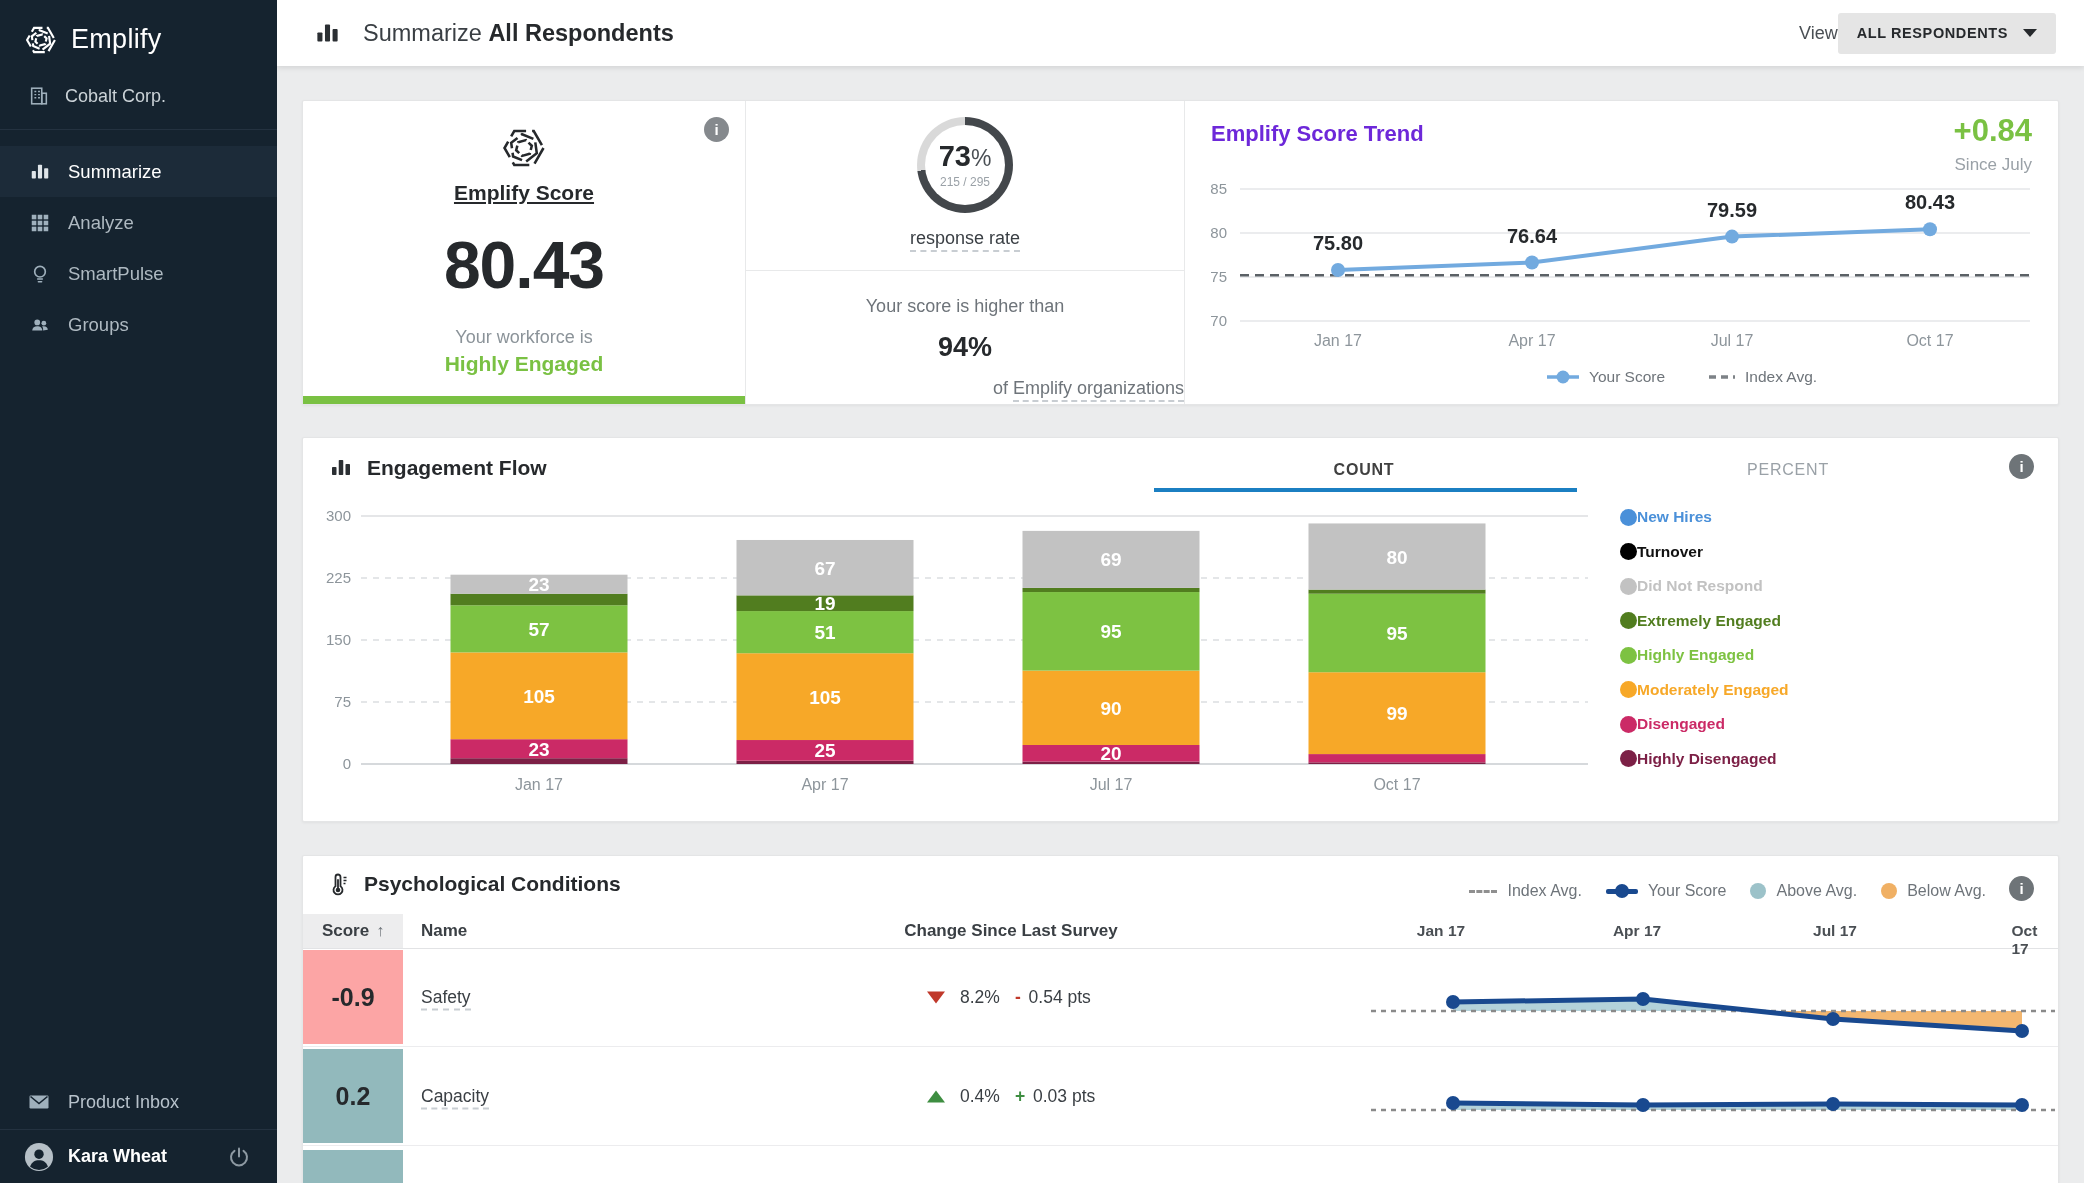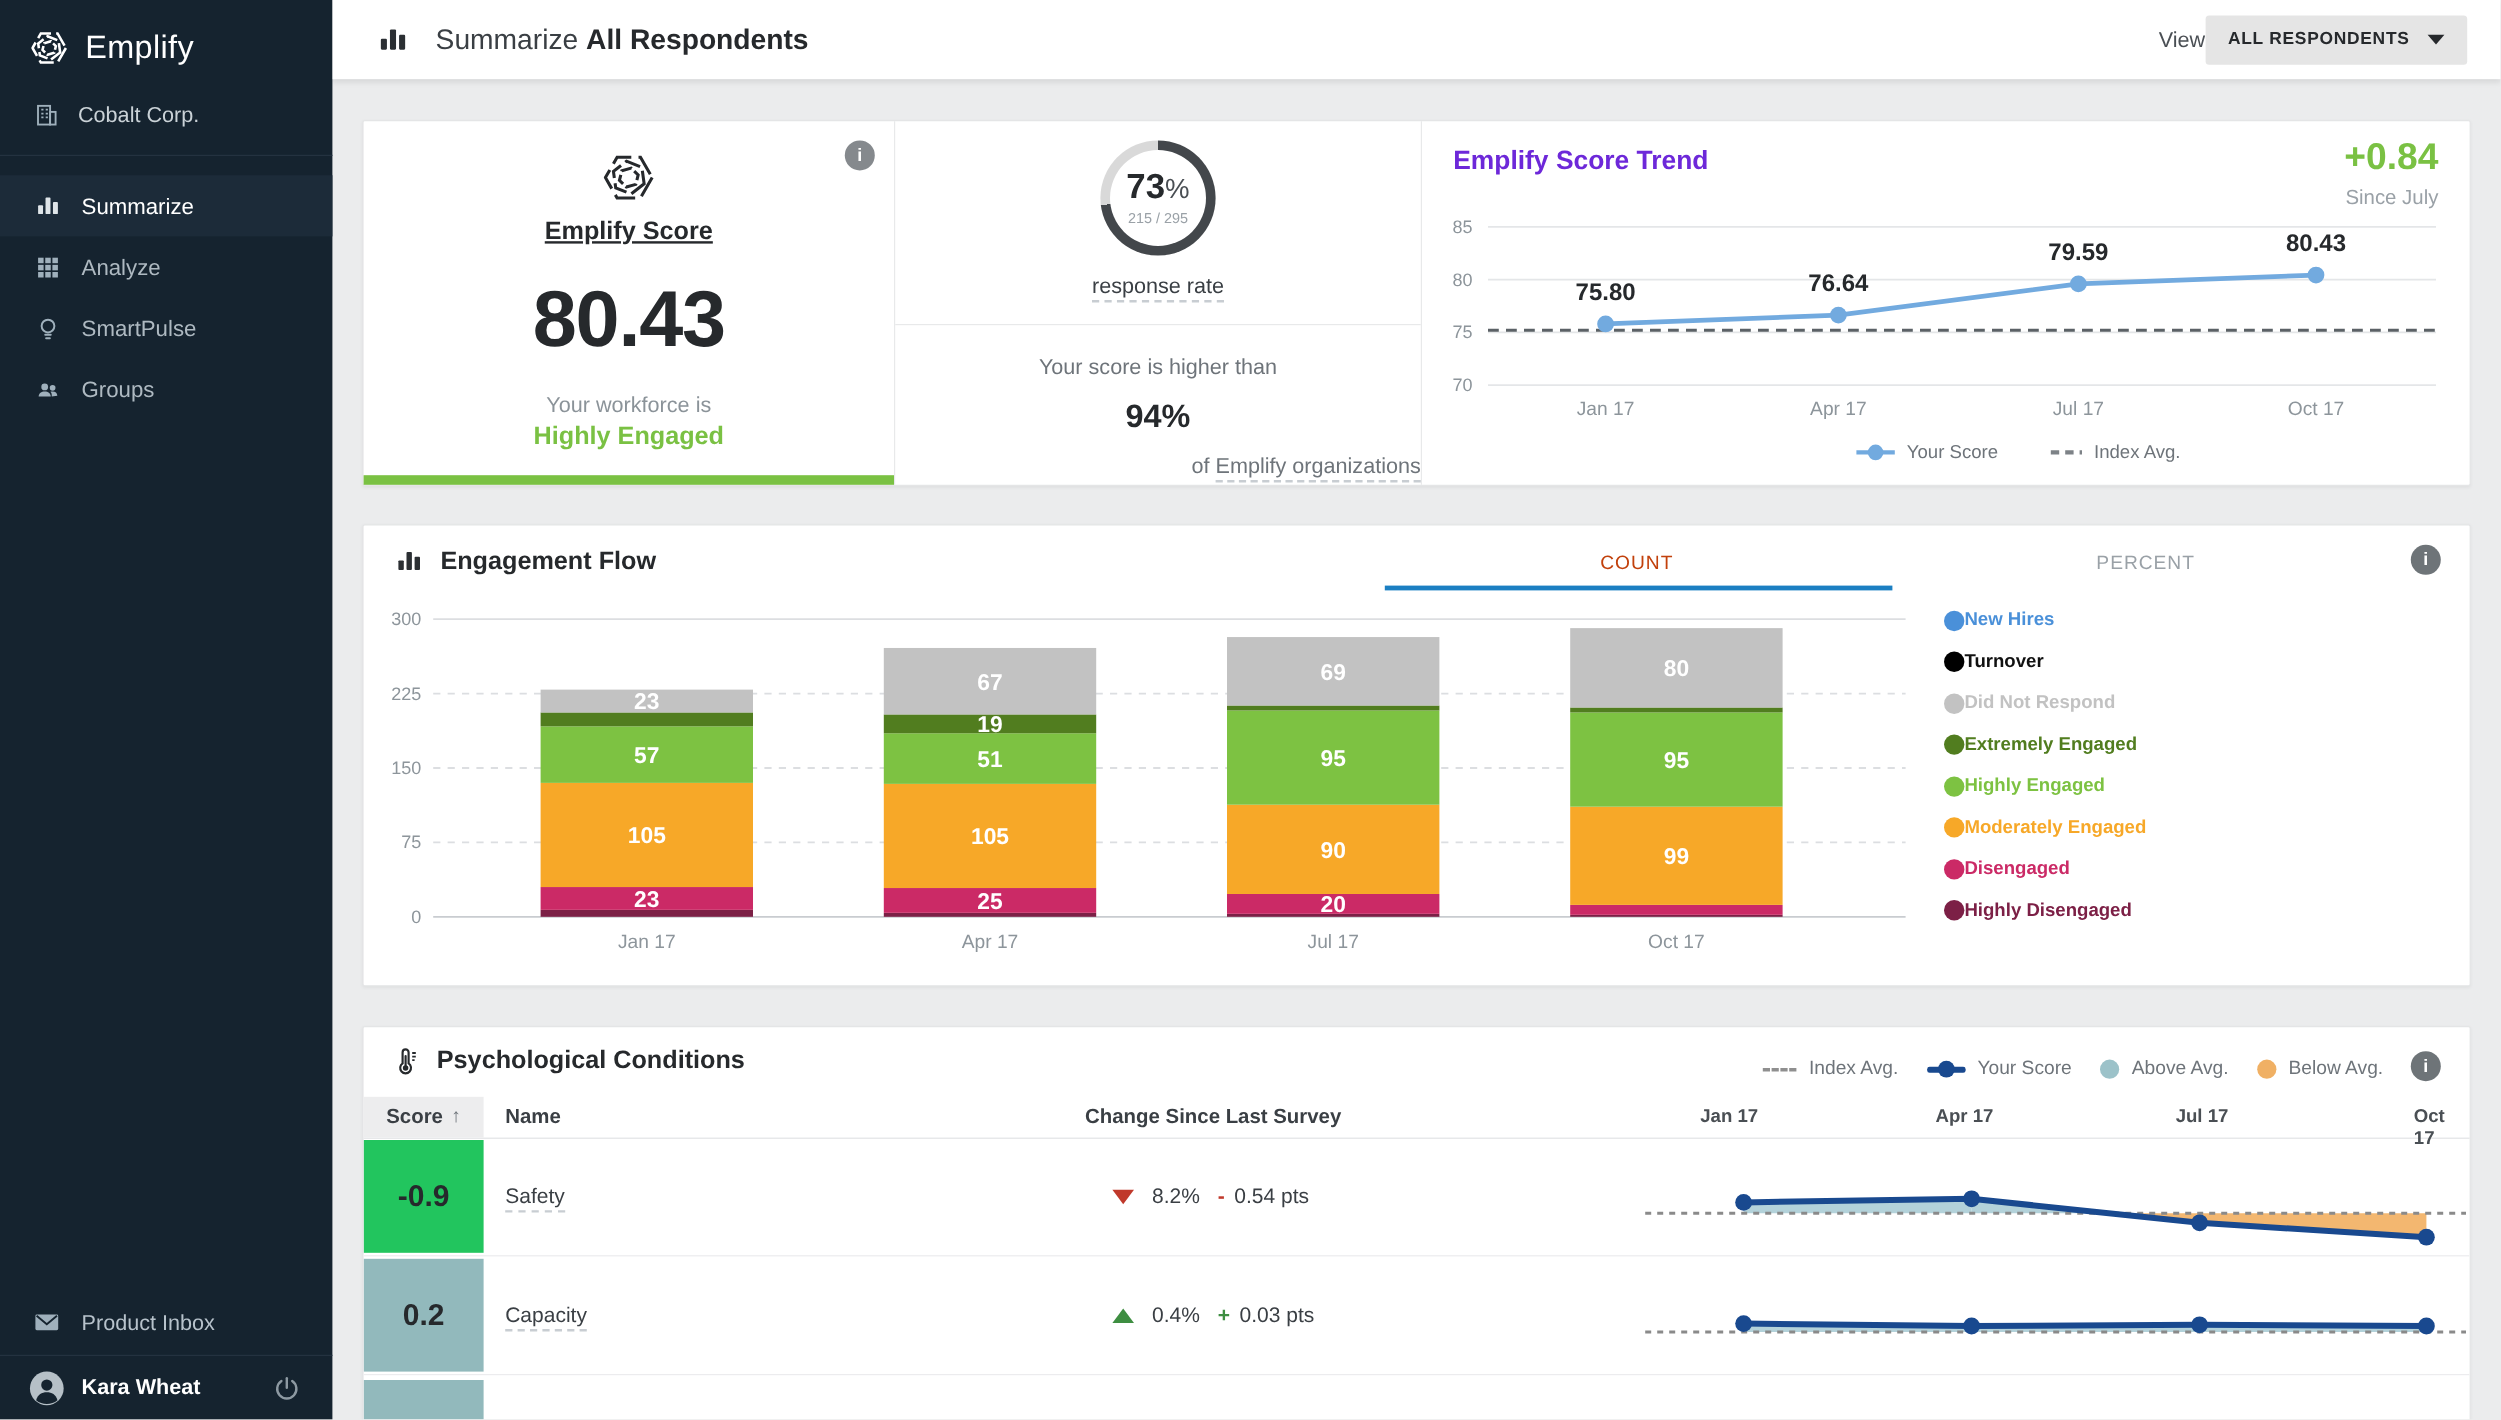--- a/index.html
+++ b/index.html
@@ -83,21 +83,21 @@
   .dlabel{font-size:20px;font-weight:700;fill:#26292c;}
   .xlabel{font-size:16px;fill:#8d959b;}
   .legend-t{font-size:15.5px;fill:#6e747a;}
   .bval{font-size:19px;font-weight:700;fill:#fff;}
 
   
   .row2{height:385px;position:relative;margin-bottom:33px;}
   .flow-head{position:absolute;left:26px;top:18px;display:flex;gap:14px;align-items:flex-start;color:#2b2f33;}
   .flow-title{font-size:21px;font-weight:700;color:#26292c;}
   .tab{position:absolute;top:22px;transform:translateX(-50%);font-size:16px;letter-spacing:.8px;cursor:pointer;background:none;border:none;font-family:"Liberation Sans",sans-serif;}
-  .tab-count{left:1061px;color:#c2410c;font-weight:400;}
+  .tab-count{left:1061px;color:#404040;font-weight:700;}
   .tab-percent{left:1485px;color:#9aa1a7;font-weight:400;}
   .tab-underline{position:absolute;left:851px;top:50px;width:423px;height:4px;background:#1B7FC2;}
   .row2 .info{position:absolute;right:24px;top:16px;background:#6e7478;}
   #flow-svg{position:absolute;left:0;top:0;}
   #flow-legend{position:absolute;left:1317px;top:70px;list-style:none;margin:0;padding:0;}
   #flow-legend li{display:flex;align-items:center;margin-bottom:16.5px;}
   .lg-dot{width:17px;height:17px;border-radius:50%;flex-shrink:0;}
   .lg-label{font-size:15.5px;font-weight:700;}
 
   
@@ -482,21 +482,21 @@
           </div>
           <div class="name-h">Name</div>
           <div class="change-h">Change Since Last Survey</div>
         <div class="date-h" style="left: 1138px;">Jan 17</div>
             <div class="date-h" style="left: 1334px;">Apr 17</div>
             <div class="date-h" style="left: 1532px;">Jul 17</div>
             <div class="date-h" style="left: 1724px;">Oct 17</div>
           </div>
         <div id="psych-rows">
             <div class="prow">
-              <div class="score-cell" style="background: #22c55e;">-0.9</div>
+              <div class="score-cell" style="background: #fca5a5;">-0.9</div>
               <div class="pname"><span class="dashu">Safety</span></div>
               <div class="pchange">
                 <span class="tri-down"></span>
                 <span>8.2%</span>
                 <span><span class="pts-sign" style="color: rgb(192, 57, 43);">-</span> 0.54 pts</span>
               </div>
               <svg class="spark" width="706" height="98" viewBox="0 0 706 98">
                 <polygon points="100,54 290,51 290,63 100,63" fill="#AFD0D8" opacity="0.95"></polygon>
                 <polygon points="290,51 404,63 290,63" fill="#AFD0D8" opacity="0.95"></polygon>
                 <polygon points="404,63 480,71 480,63" fill="#F2B368" opacity="0.95"></polygon>

